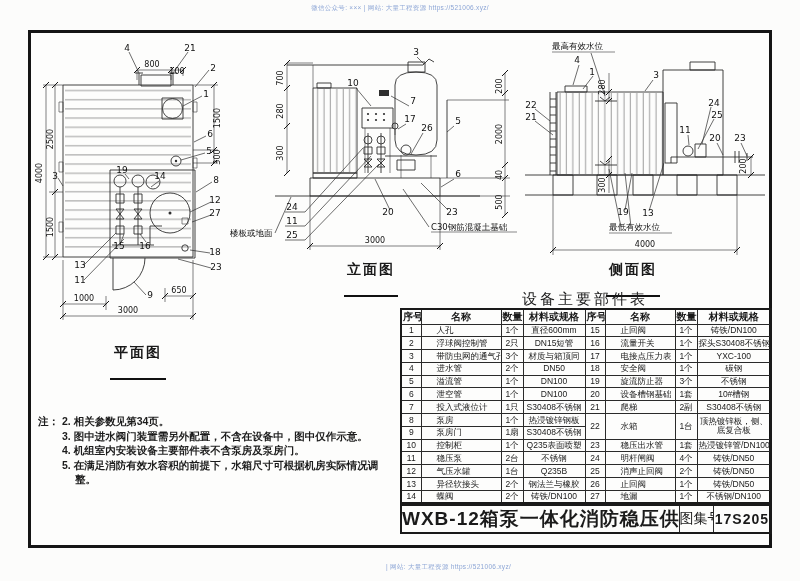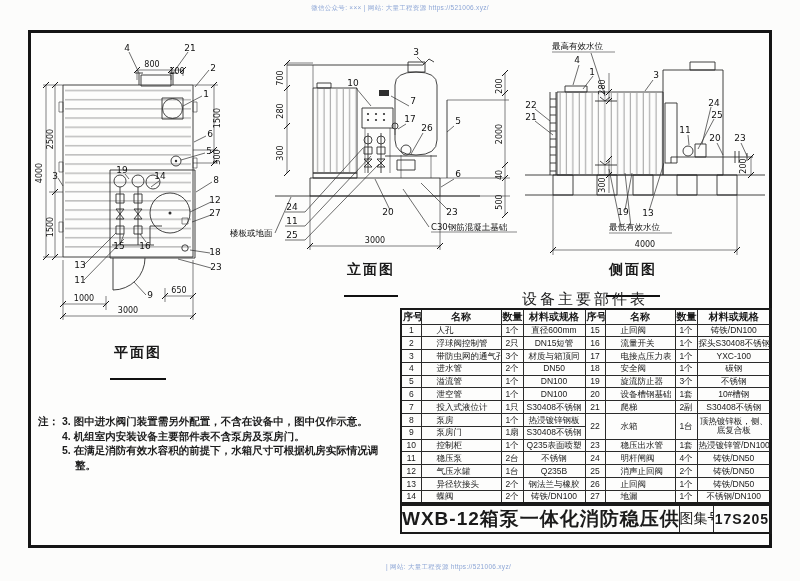--- a/index.html
+++ b/index.html
@@ -433,20 +433,21 @@
         <td class="nm">地漏</td>
         <td>1个</td>
         <td>不锈钢/DN100</td>
       </tr>
 </tbody>
   </table>
 
 <div class="notes">
   <span class="prefix">注：</span>
   <div>
+    <div class="note-item">2. 相关参数见第34页。</div>
     <div class="note-item">3. 图中进水阀门装置需另外配置，不含在设备中，图中仅作示意。</div>
     <div class="note-item">4. 机组室内安装设备主要部件表不含泵房及泵房门。</div>
     <div class="note-item">5. 在满足消防有效水容积的前提下，水箱尺寸可根据机房实际情况调整。</div>
   </div>
 </div>
 
 <table class="tblock">
   <colgroup>
       <col style="width:20px">
       <col style="width:26px">

